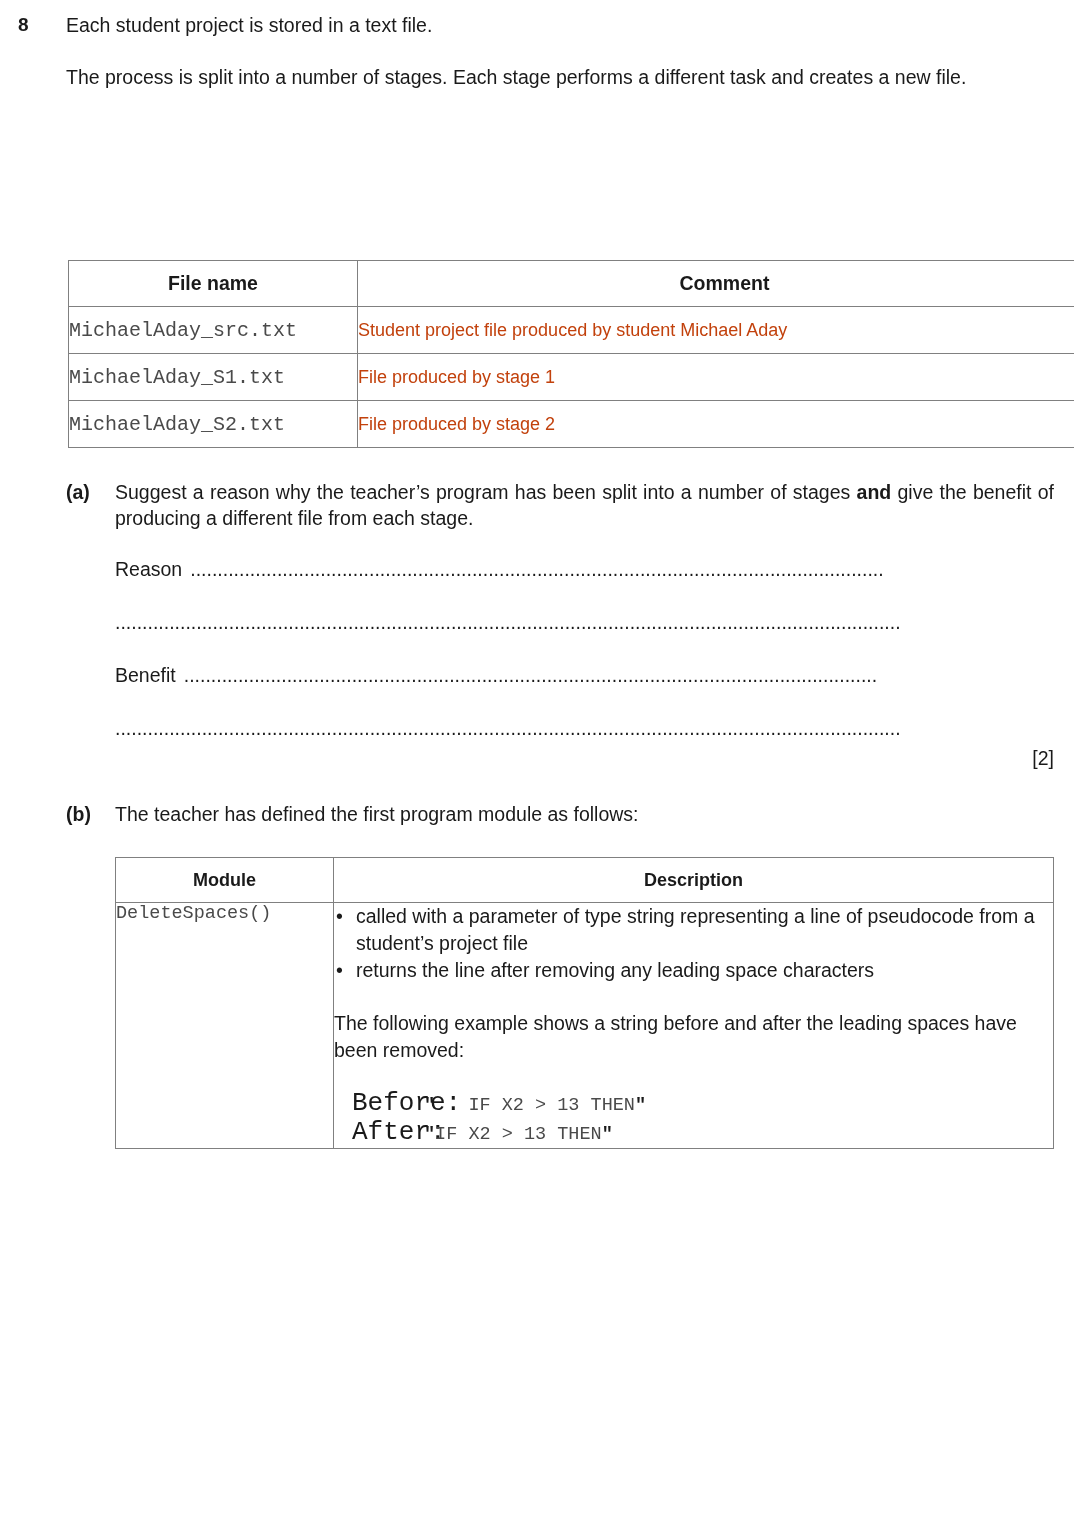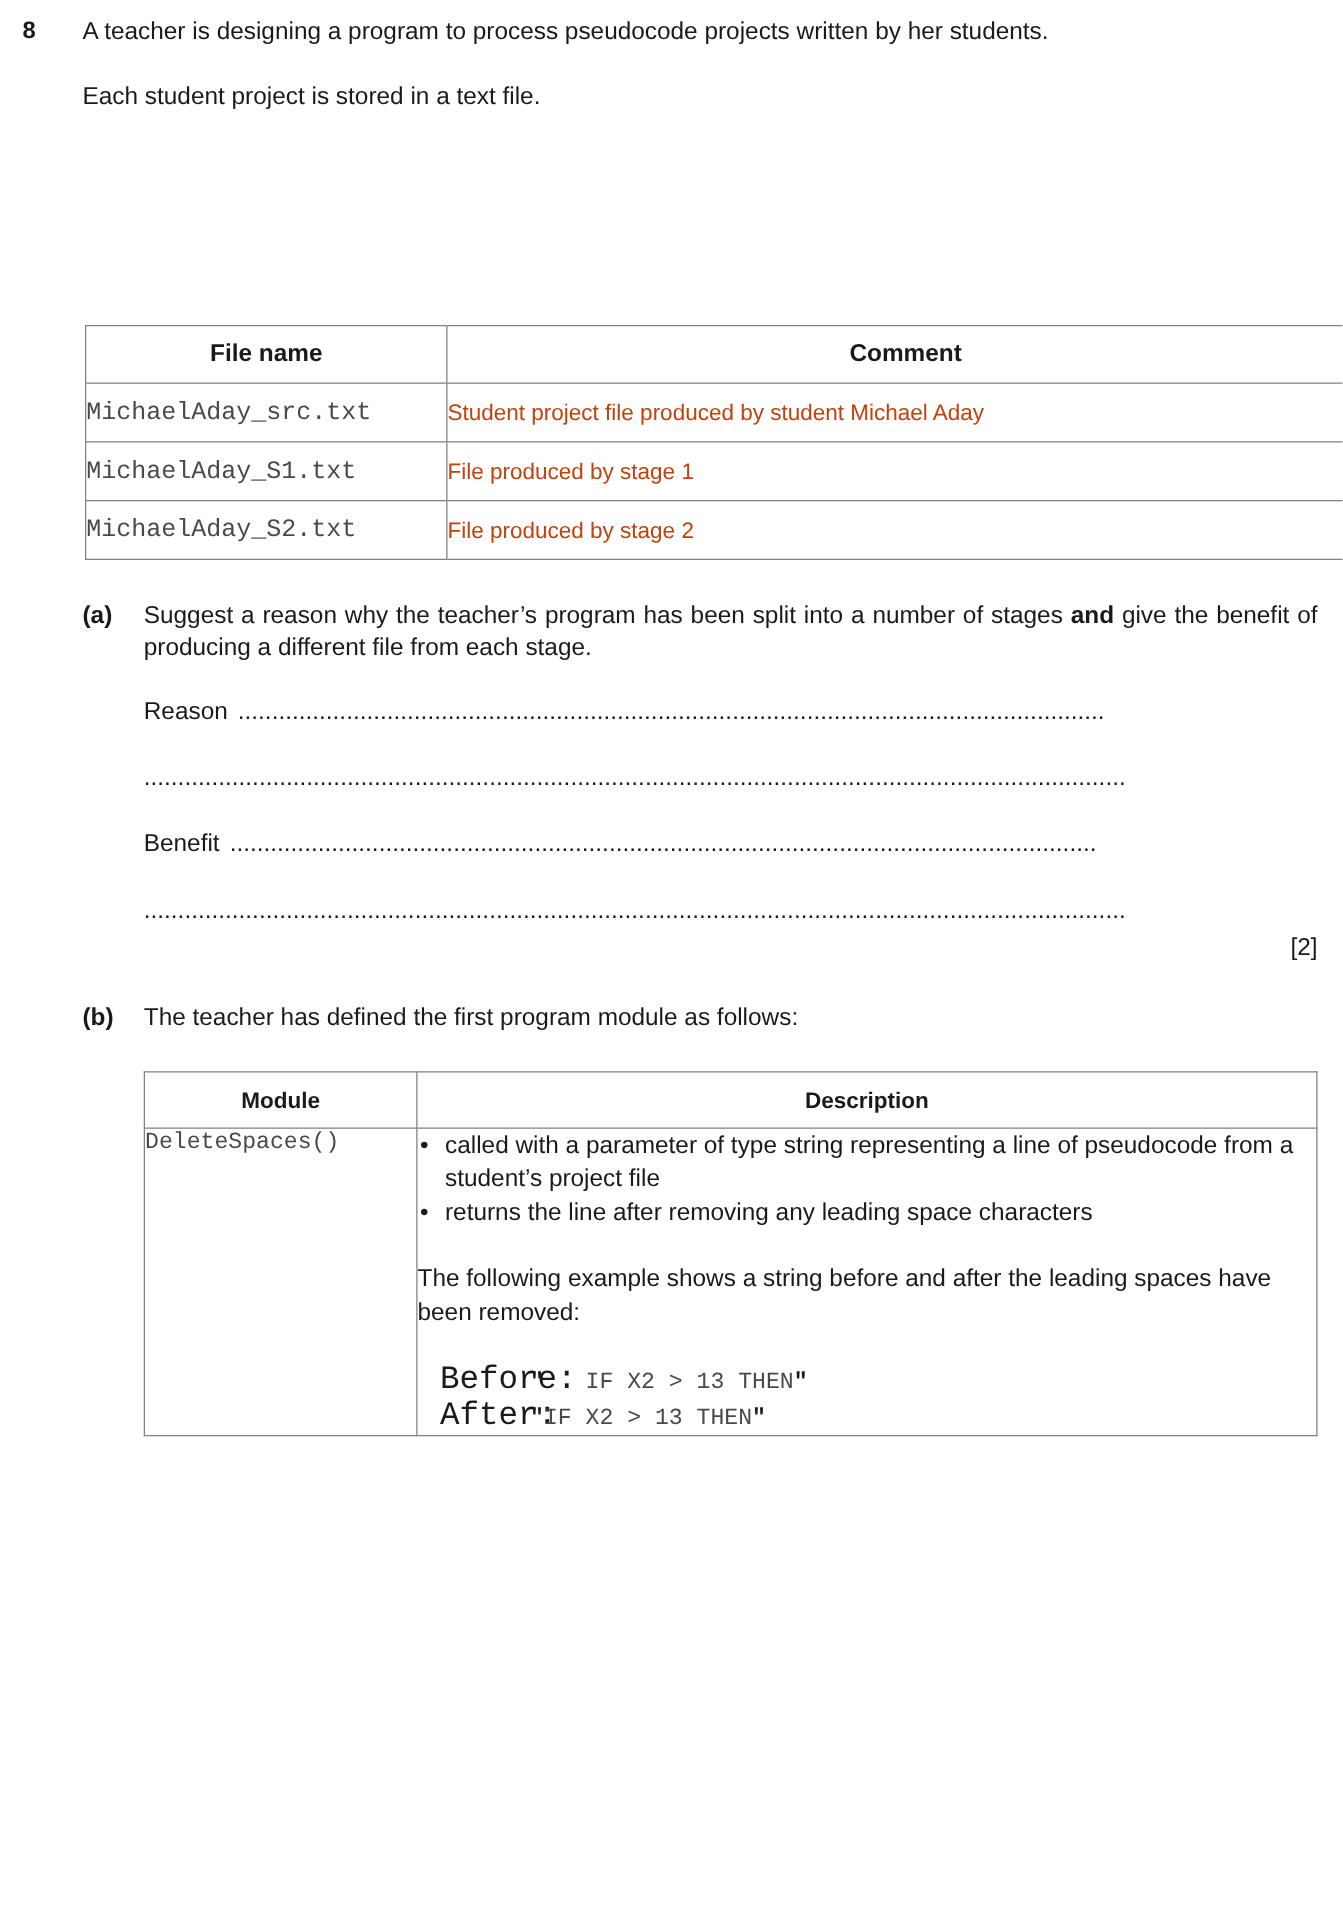--- a/index.html
+++ b/index.html
@@ -211,22 +211,22 @@
   }
 </style>
 </head>
 <body>
 
 <div class="page">
 
   <div class="qnum">8</div>
 
   <div class="body-col">
-    <p class="para nojust">A teacher is designing a program to process pseudocode projects written by her students.</p>
     <p class="para nojust">Each student project is stored in a text file.</p>
+    <p class="para">The process is split into a number of stages. Each stage performs a different task and creates a new file.</p>
   </div>
 
   <table class="tbl1">
     <colgroup>
         <col class="c1">
         <col>
       </colgroup>
     <thead>
       <tr>
         <th>File name</th>

